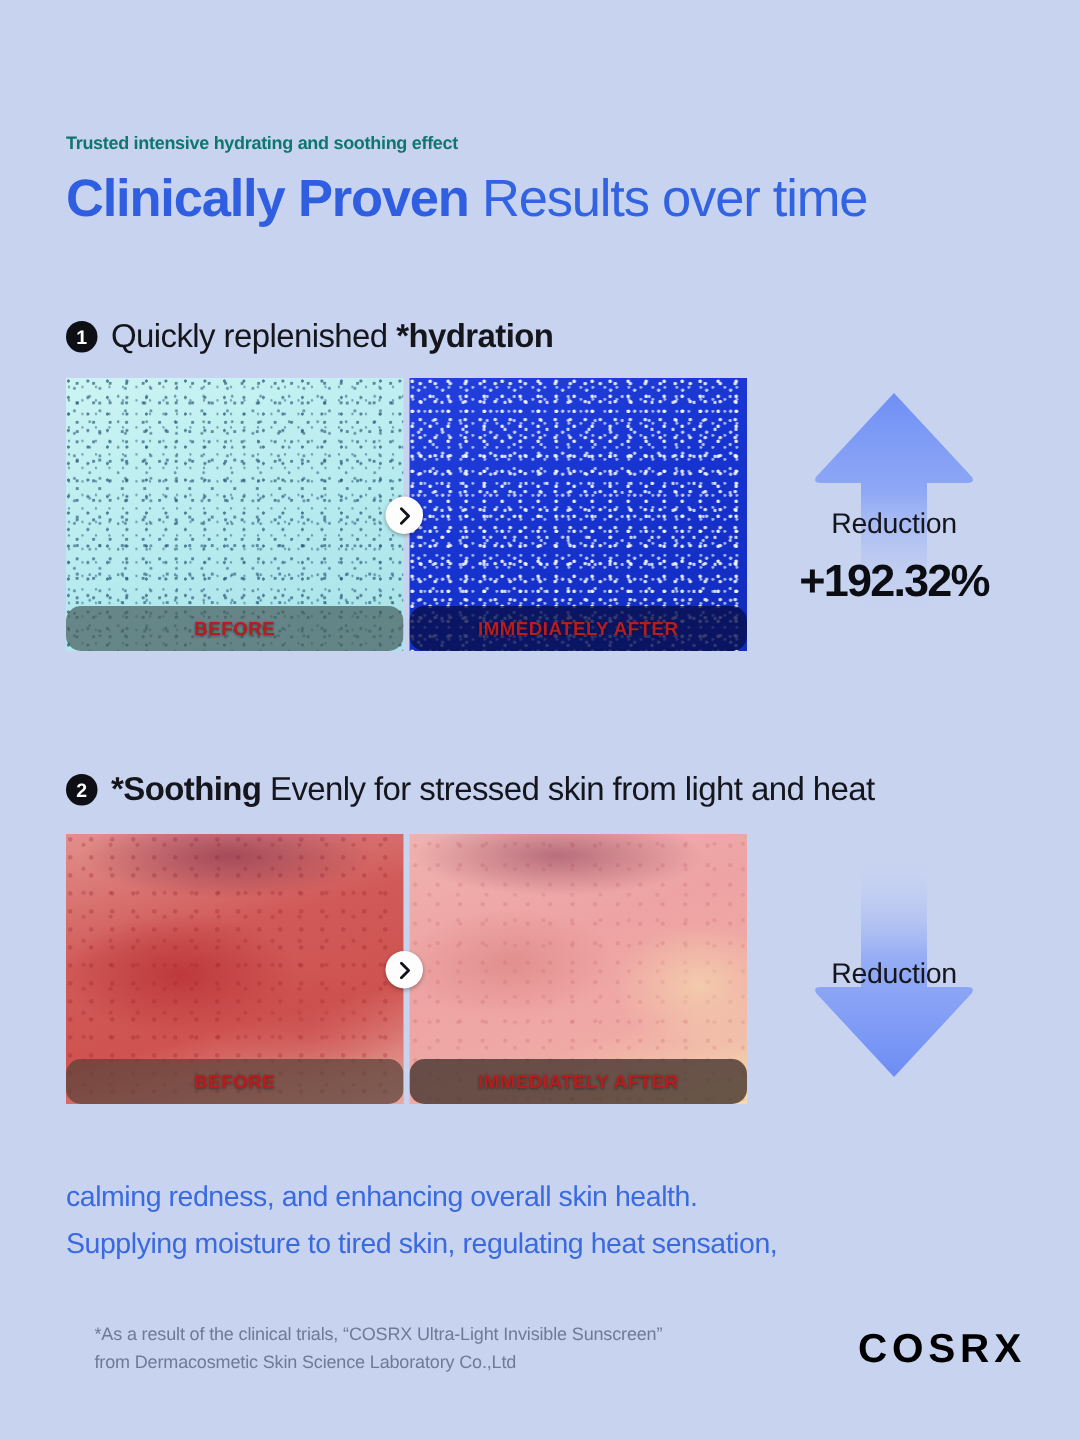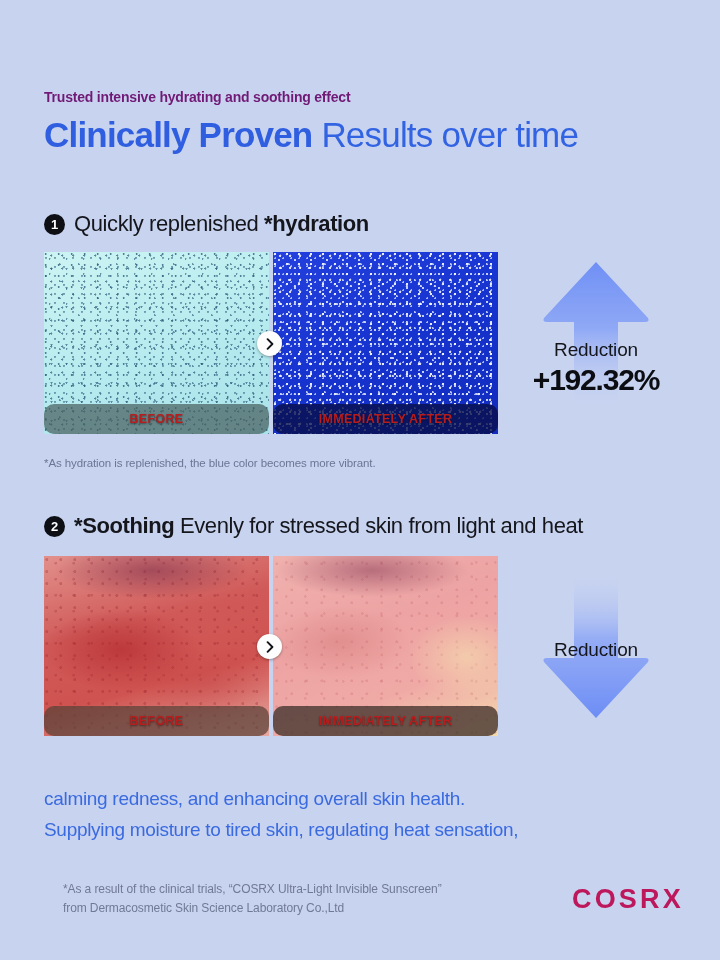--- a/index.html
+++ b/index.html
@@ -22,23 +22,23 @@
   }
 
   
   .header {
     position: absolute;
     left: 44px;
     top: 88px;
     width: 640px;
   }
   .kicker {
-    font-size: 14px;
-    font-weight: 700;
-    color: #701a75;
+    font-size: 12px;
+    font-weight: 700;
+    color: #0f766e;
     letter-spacing: -0.2px;
     line-height: 1.3;
   }
   .headline {
     margin-top: 10px;
     font-size: 35px;
     line-height: 1.1;
     letter-spacing: -0.8px;
     color: #3163e2;
     font-weight: 400;
@@ -201,21 +201,21 @@
     color: #14161c;
     letter-spacing: -0.2px;
     line-height: 1.1;
   }
   .stat-value {
     font-size: 30px;
     font-weight: 700;
     color: #0b0d12;
     letter-spacing: -1.2px;
     line-height: 1.15;
-    margin-top: 2px;
+    margin-top: 10px;
   }
 
   
   .footnote {
     position: absolute;
     font-size: 11.5px;
     color: #6b7694;
     letter-spacing: -0.1px;
     line-height: 1.45;
   }
@@ -239,21 +239,21 @@
     color: #707a96;
     letter-spacing: -0.1px;
     margin-left: 19px;
   }
   .logo {
     position: absolute;
     right: 36px;
     top: 884px;
     font-size: 27px;
     font-weight: 700;
-    color: #be185d;
+    color: #000000;
     letter-spacing: 3.2px;
   }
 </style>
 </head>
 <body>
 
 <div class="page">
 
   <div class="header">
     <div class="kicker">Trusted intensive hydrating and soothing effect</div>
@@ -293,21 +293,20 @@
         </defs>
         <path d="M60 6 L112 62 Q114 66 109 66 L82 66 L82 150 Q82 154 78 154 L42 154 Q38 154 38 150 L38 66 L11 66 Q6 66 8 62 Z" fill="url(#gradUp)"></path>
       </svg>
     </div>
     <div class="stat-text" style="top:84px;">
       <div class="stat-label">Reduction</div>
       <div class="stat-value">+192.32%</div>
     </div>
   </div>
 
-  <div class="footnote" style="left:44px; top:455px; width:460px;">*As hydration is replenished, the blue color becomes more vibrant.</div>
 
   <div class="sec-heading" style="left:44px; top:513px;">
     <div class="badge-num">2</div>
     <div class="sec-title"><span class="b">*Soothing</span><span> Evenly for stressed skin from light and heat</span></div>
   </div>
 
   <div class="compare" style="left:44px; top:556px;">
     <div class="panel" style="width:225px; height:180px;">
       <div class="tex tex-before-sth"></div>
       <div class="label-bar bar-sth-before">BEFORE</div>

